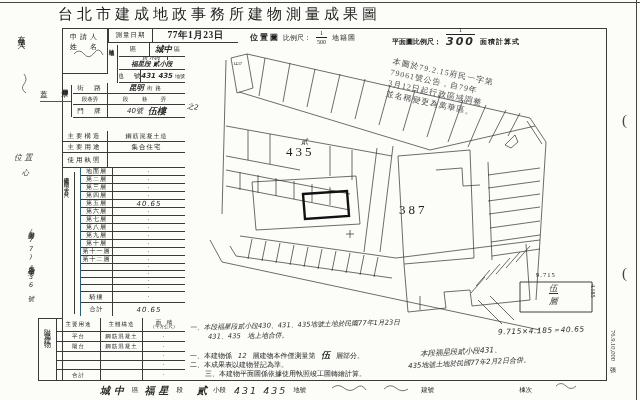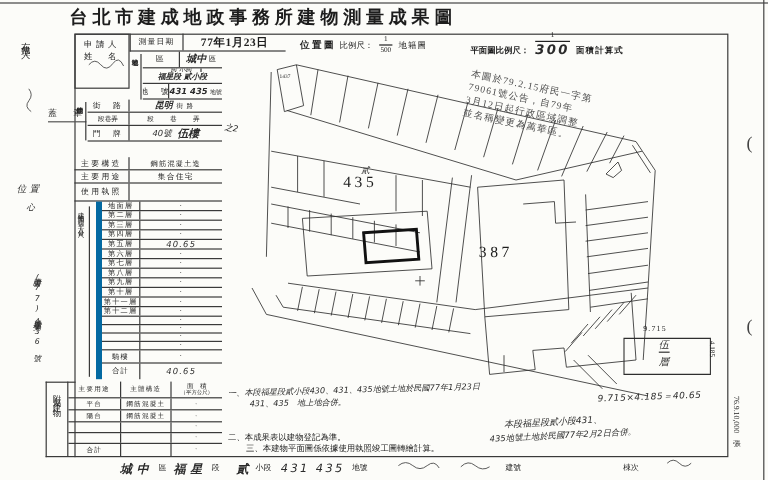--- a/index.html
+++ b/index.html
@@ -34,21 +34,21 @@
   #annex-body .acell:nth-child(3){flex:1;}
   svg{position:absolute;left:0;top:0;}
 </style>
 </head>
 <body>
 <div id="page">
 
 <div class="line" style="left:0;top:2px;width:640px;height:1px;"></div>
 <div class="line" style="left:636px;top:0;width:1px;height:400px;"></div>
 
-<div class="abs print" style="left:58px;top:5px;width:320px;font-size:15px;font-weight:700;letter-spacing:4px;white-space:nowrap;">台北市建成地政事務所建物測量成果圖</div>
+<div class="abs print" style="left:58px;top:5px;width:320px;font-size:15px;font-weight:400;letter-spacing:4px;white-space:nowrap;">台北市建成地政事務所建物測量成果圖</div>
 
 <svg width="640" height="400" viewBox="0 0 640 400">
   <g stroke="#2e2e2e" stroke-width="0.7" fill="none">
     <path d="M226,60 L222,214"></path>
     <path d="M231,58 L247,54 L253,88 L237,93 Z"></path>
     <path d="M247,54 L530,118"></path>
     <path d="M239,92 L430,150 L535,126"></path>
     <path d="M530,118 L546,142 L540,240"></path>
     <path d="M527,121 L542,144"></path>
     <path d="M265,58 L259,96"></path>
@@ -196,21 +196,21 @@
 </div>
 <div class="row" style="left:62px;top:142px;width:123px;height:11px;">
   <div class="lbl print" style="width:46px;">主要用途</div>
   <div class="val print" style="flex:1;font-size:6.5px;letter-spacing:1px;">集合住宅</div>
 </div>
 <div class="row" style="left:62px;top:153px;width:123px;height:15px;">
   <div class="lbl print" style="width:46px;">使用執照</div>
 </div>
 
 <div class="abs vtext print" style="left:64px;top:172px;height:142px;font-size:5.5px;letter-spacing:2px;border-right:1px solid #3a3a3a;padding-right:3px;">建物面積（平方公尺）</div>
-<div id="floors-body" class="abs" style="left:80px;top:168px;width:105px;height:148px;border-left:5px solid #0369a1;box-sizing:border-box;">
+<div id="floors-body" class="abs" style="left:80px;top:168px;width:105px;height:148px;border-left:1px solid #0369a1;box-sizing:border-box;">
       <div class="frow">
         <div class="fcell flabel print">地面層</div>
         <div class="fcell fval print">·</div>
       </div>
       <div class="frow">
         <div class="fcell flabel print">第二層</div>
         <div class="fcell fval print">·</div>
       </div>
       <div class="frow">
         <div class="fcell flabel print">第三層</div>
@@ -347,20 +347,27 @@
 <div class="abs print" style="left:286px;top:144px;font-size:13px;letter-spacing:3px;">435</div>
 <div class="abs print" style="left:399px;top:202px;font-size:13px;letter-spacing:3px;">387</div>
 <div class="abs print" style="left:536px;top:271px;font-size:6.5px;letter-spacing:1px;">9.715</div>
 <div class="abs print" style="left:596px;top:284px;font-size:6px;transform:rotate(90deg);transform-origin:left top;">4.185</div>
 <div class="abs hand" style="left:549px;top:284px;font-size:8.5px;border-bottom:1px solid #333;line-height:1.1;">伍</div>
 <div class="abs hand" style="left:549px;top:296px;font-size:8.5px;">層</div>
 <div class="abs hand" style="left:498px;top:326px;font-size:7.5px;transform:rotate(-2deg);letter-spacing:0.5px;">9.715×4.185＝40.65</div>
 
 <div class="abs hand" style="left:190px;top:320px;font-size:6.8px;transform:rotate(-1.5deg);white-space:nowrap;">一、本段福星段貳小段430、431、435地號土地於民國77年1月23日</div>
 <div class="abs hand" style="left:208px;top:331px;font-size:6.8px;transform:rotate(-1deg);">431、435　地上地合併。</div>
+<div class="abs" style="left:190px;top:349px;font-size:7px;white-space:nowrap;">
+  <span class="print">一、本建物係</span>
+  <span class="hand" style="margin:0 4px;">12</span>
+  <span class="print">層建物本件僅測量第</span>
+  <span class="hand" style="margin:0 4px;font-size:9px;font-weight:700;">伍</span>
+  <span class="print">層部分。</span>
+</div>
 <div class="abs print" style="left:190px;top:360px;font-size:7px;white-space:nowrap;">二、本成果表以建物登記為準。</div>
 <div class="abs print" style="left:173px;top:369px;font-size:7px;white-space:nowrap;margin-left:32px;">三、本建物平面圖係依據使用執照竣工圖轉繪計算。</div>
 <div class="abs hand" style="left:420px;top:347px;font-size:7.5px;transform:rotate(-3deg);white-space:nowrap;">本段福星段貳小段431、</div>
 <div class="abs hand" style="left:408px;top:358px;font-size:7px;transform:rotate(-3deg);white-space:nowrap;">435地號土地於民國77年2月2日合併。</div>
 
 <div class="abs" style="left:100px;top:383px;width:460px;height:15px;display:flex;align-items:center;white-space:nowrap;">
   <span class="hand" style="font-size:10px;font-weight:700;letter-spacing:4px;">城中</span>
   <span class="print" style="font-size:6.5px;margin:0 6px 0 4px;">區</span>
   <span class="hand" style="font-size:10px;font-weight:700;letter-spacing:4px;">福星</span>
   <span class="print" style="font-size:6.5px;margin:0 14px 0 4px;">段</span>

